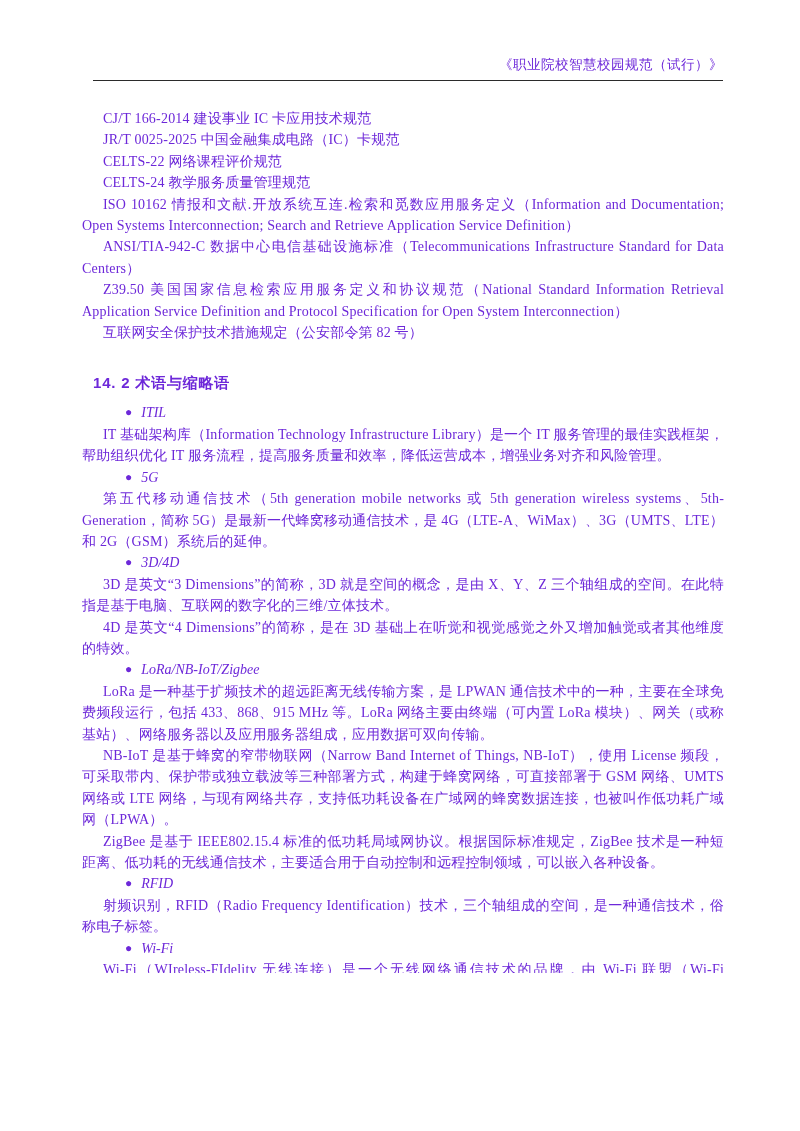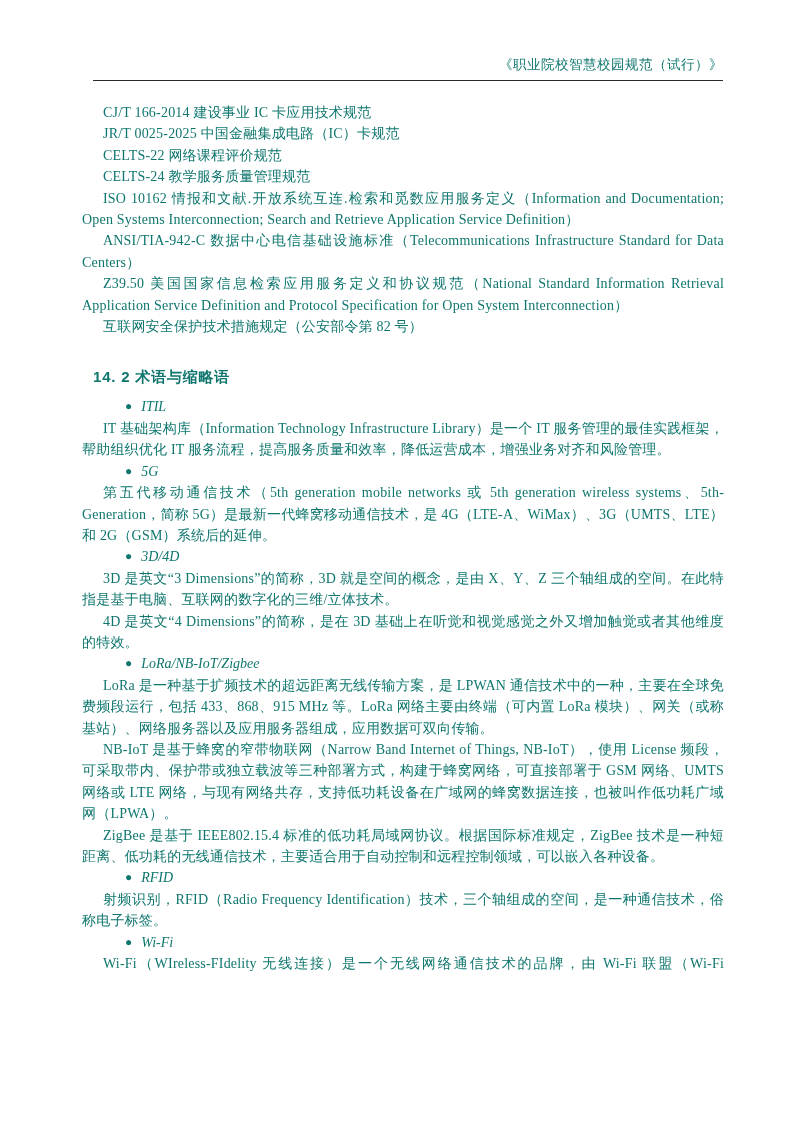--- a/index.html
+++ b/index.html
@@ -1,39 +1,39 @@
 <!DOCTYPE html>
 <html><head>
 <meta charset="utf-8">
 <style>
   html, body { margin: 0; padding: 0; background: #ffffff; }
   .page {
     position: relative;
     width: 800px;
     height: 973px;
     background: #ffffff;
-    color: #0f766e;
+    color: #6d28d9;
     font-family: "Liberation Serif", "DejaVu Serif", serif;
     font-size: 14px;
     overflow: hidden;
   }
   .header {
     position: absolute;
     top: 56px;
     left: 93px;
     right: 77px;
     text-align: right;
     font-size: 13.5px;
     letter-spacing: 0.5px;
     padding-bottom: 6px;
     border-bottom: 1.5px solid #2b2b2b;
   }
   .content {
     position: absolute;
-    top: 102px;
+    top: 108px;
     left: 82px;
     right: 76px;
   }
   .para {
     text-indent: 21px;
     text-align: justify;
     line-height: 21.4px;
     letter-spacing: 0.2px;
   }
   .section-heading {

